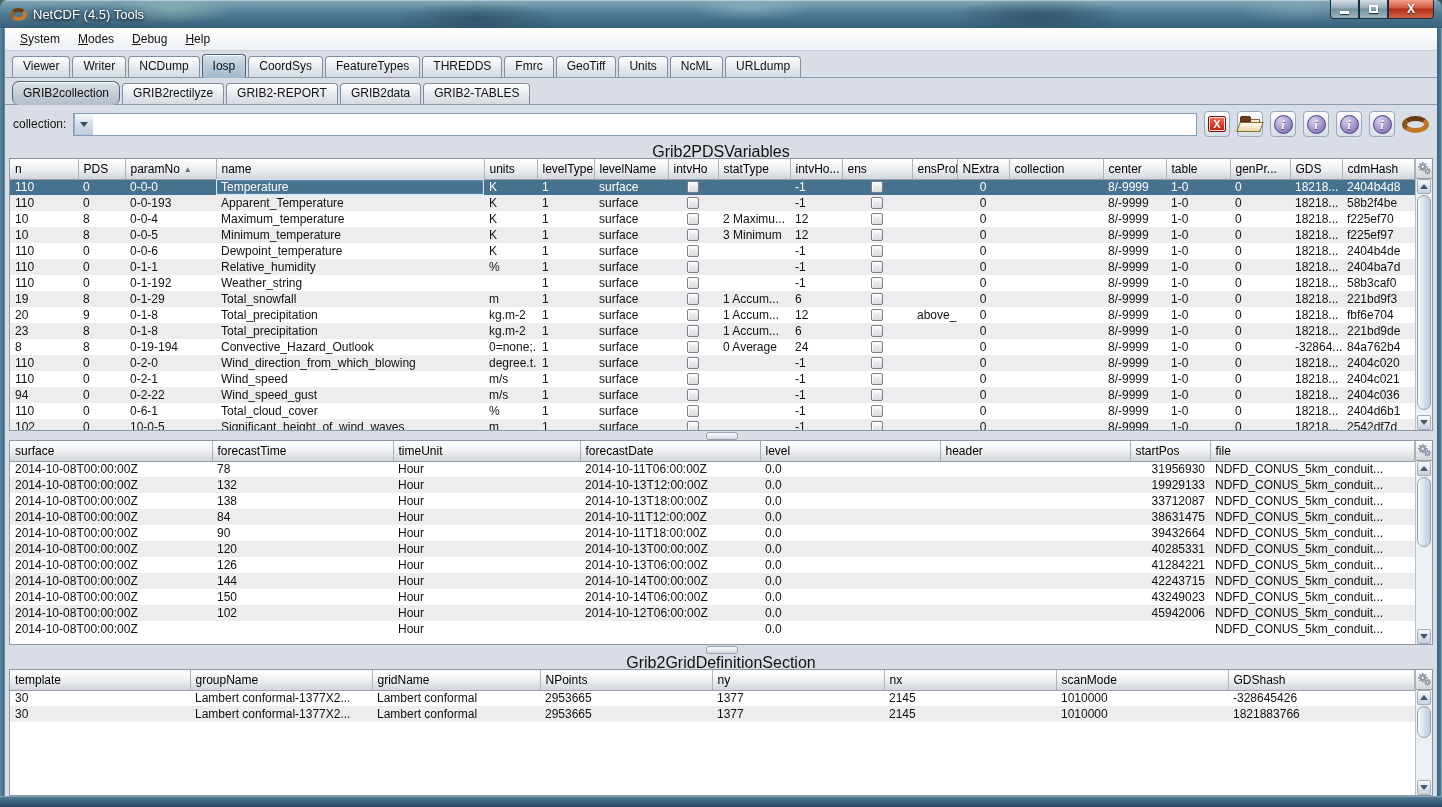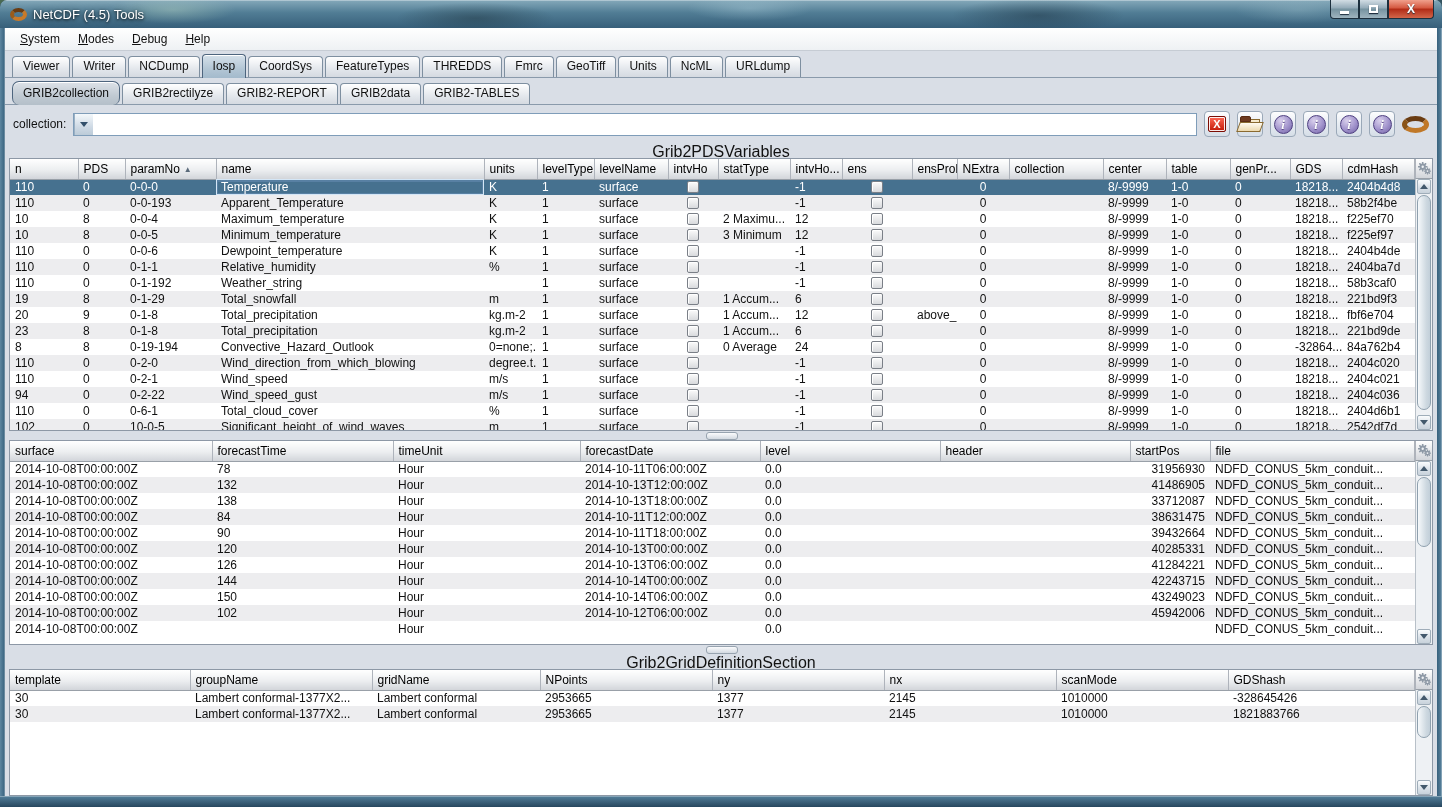--- a/index.html
+++ b/index.html
@@ -721,21 +721,21 @@
                     <td class="r">31956930</td>
                     <td>NDFD_CONUS_5km_conduit...</td>
                   </tr>
                   <tr>
                     <td>2014-10-08T00:00:00Z</td>
                     <td>132</td>
                     <td>Hour</td>
                     <td>2014-10-13T12:00:00Z</td>
                     <td>0.0</td>
                     <td></td>
-                    <td class="r">41486905</td>
+                    <td class="r">19929133</td>
                     <td>NDFD_CONUS_5km_conduit...</td>
                   </tr>
                   <tr>
                     <td>2014-10-08T00:00:00Z</td>
                     <td>138</td>
                     <td>Hour</td>
                     <td>2014-10-13T18:00:00Z</td>
                     <td>0.0</td>
                     <td></td>
                     <td class="r">33712087</td>

